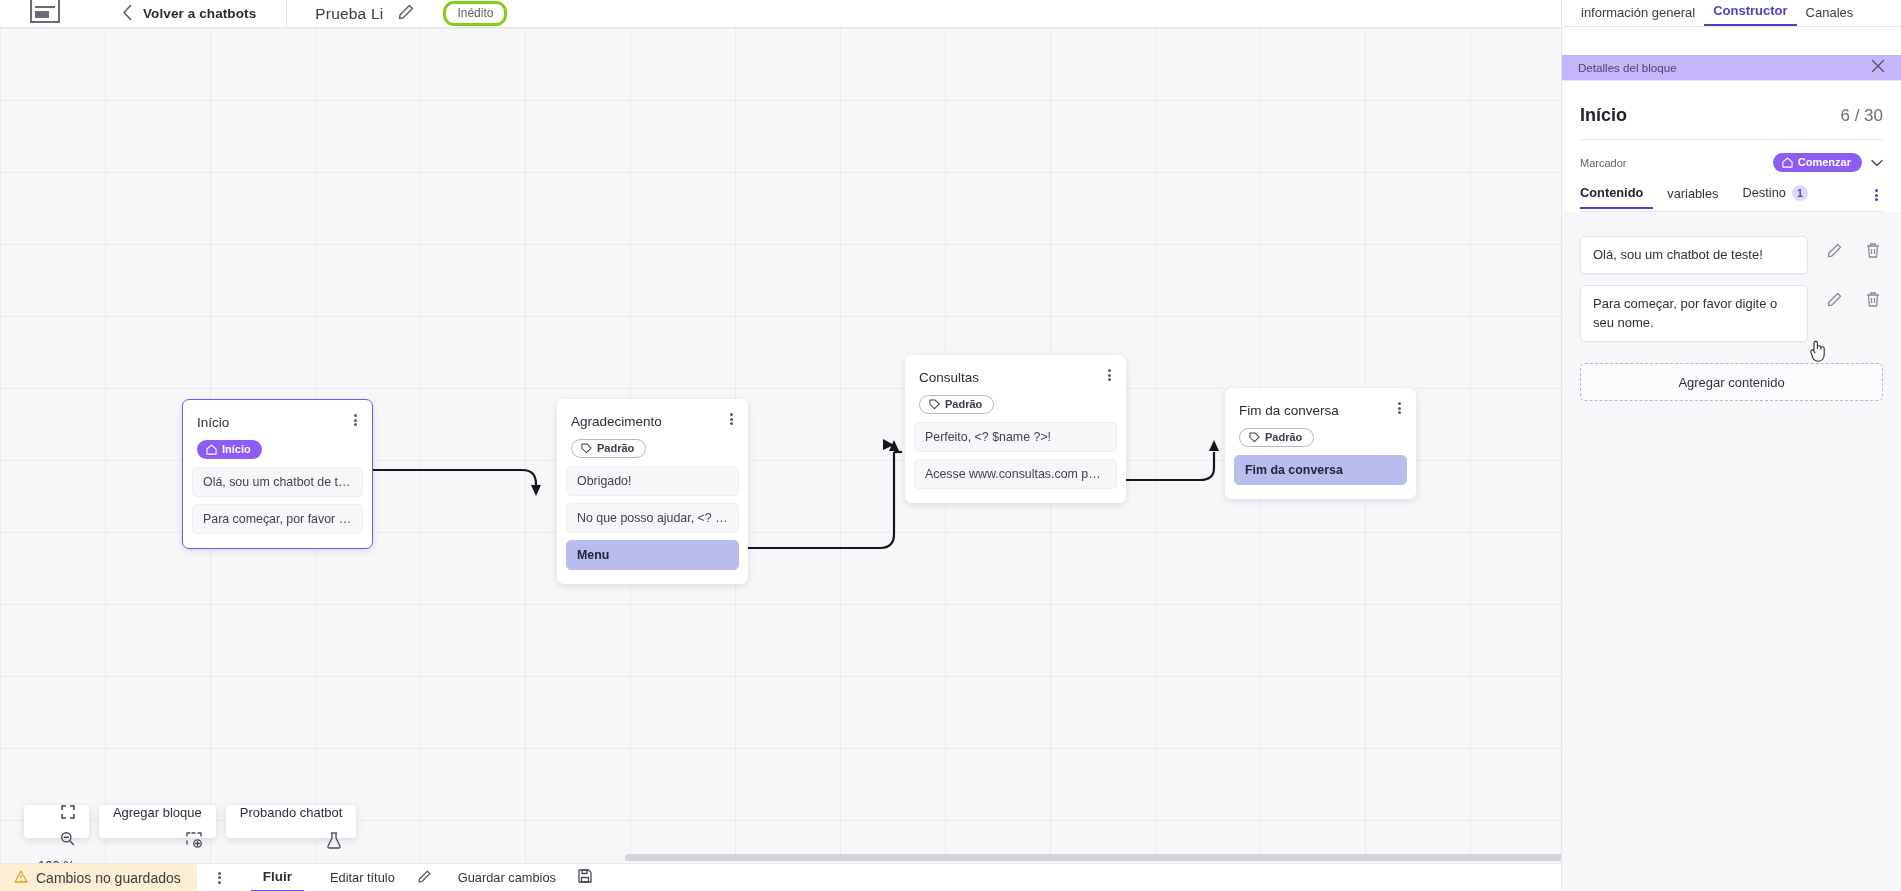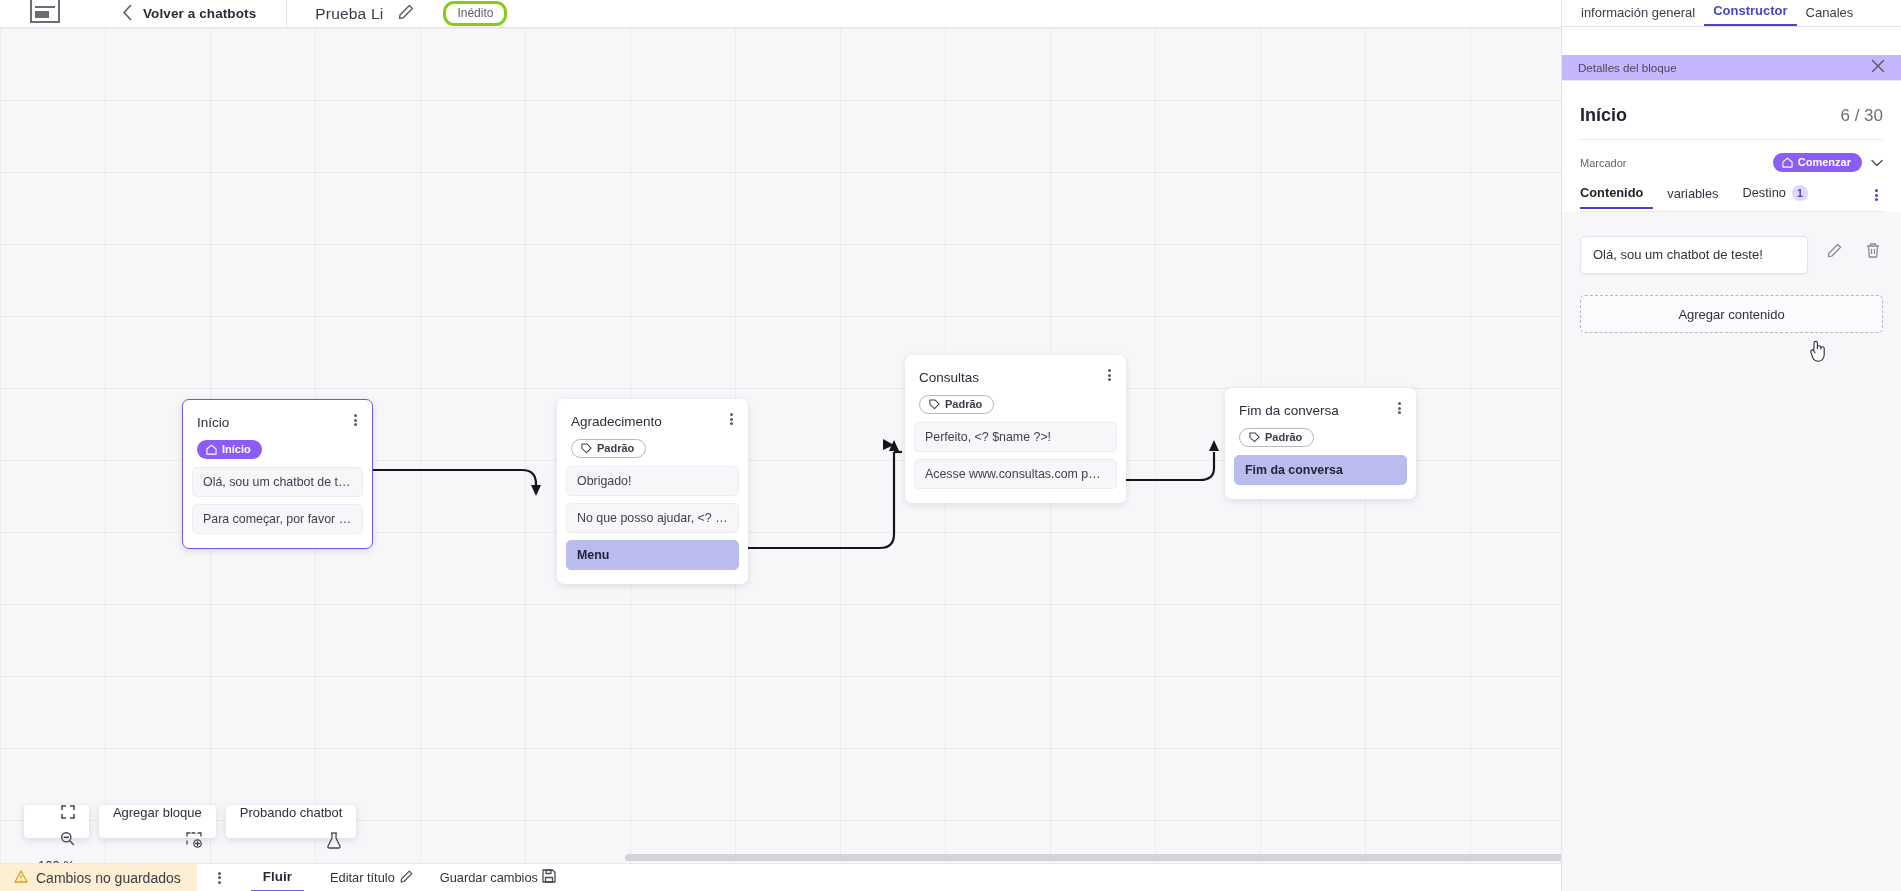--- a/index.html
+++ b/index.html
@@ -127,21 +127,21 @@
   .warn-tri { color:#e0a516; font-size: 13px; }
   .sb-kebab { margin-left: 16px; width:14px; height:16px;
     display:flex; flex-direction:column; align-items:center; justify-content:space-between; padding:2px 0;}
   .sb-kebab i { width:3px;height:3px;border-radius:50%;background:#5a5a6a;display:block; }
   .sb-tab {
     margin-left: 24px; font-size: 13.5px; font-weight:bold; color:#2b2b38;
     height:28px; display:flex; align-items:center; padding: 0 12px;
     border-bottom: 2.5px solid #6b5ce7;
   }
   .sb-btn {
-    margin-left: 26px; font-size: 12.8px; color:#33333f; display:flex; align-items:center; gap:4px;text-align:center;
+    margin-left: 26px; font-size: 12.8px; color:#33333f; display:flex; align-items:center; gap:22px;text-align:center;
   }
 
   
   .rightpanel {
     position:absolute; right:0; top:0; width:340px; height:891px; background:#ffffff;
     border-left: 1px solid #e4e4ec;
   }
   .rp-tabs {
     height: 27px; display:flex; align-items:flex-end; gap:0; padding-left: 10px;
     border-bottom: 1px solid #e0e0e9; background:#fff;
@@ -476,20 +476,35 @@
               </svg>
           </span>
           <span class="rp-act">
             <svg width="16" height="17" viewBox="0 0 16 17" fill="none" stroke="#8b8b97" stroke-width="1.3" stroke-linejoin="round">
                 <path d="M2 4h12M5.5 4V2h5v2M3.5 4l.8 11h7.4l.8-11M6.5 7v5M9.5 7v5"></path>
               </svg>
           </span>
         </div>
       </div>
 
+      <div class="rp-msgrow">
+        <div class="rp-msgbox">Para começar, por favor digite o seu nome.</div>
+        <div class="rp-actions">
+          <span class="rp-act">
+            <svg width="17" height="17" viewBox="0 0 18 18" fill="none">
+                <path d="M12.4 2.6 15.4 5.6 6 15 2.6 15.4 3 12z" stroke="#8b8b97" stroke-width="1.4" stroke-linejoin="round"></path>
+              </svg>
+          </span>
+          <span class="rp-act">
+            <svg width="16" height="17" viewBox="0 0 16 17" fill="none" stroke="#8b8b97" stroke-width="1.3" stroke-linejoin="round">
+                <path d="M2 4h12M5.5 4V2h5v2M3.5 4l.8 11h7.4l.8-11M6.5 7v5M9.5 7v5"></path>
+              </svg>
+          </span>
+        </div>
+      </div>
 
       <div class="rp-add">Agregar contenido</div>
 
       <span class="cursor-ptr">
         <svg width="20" height="26" viewBox="0 0 20 26" fill="none" stroke="#2b2b33" stroke-width="1.1" stroke-linejoin="round">
           <path d="M5 12V5.2c0-1 .8-1.8 1.7-1.8s1.7.8 1.7 1.8V11M8.4 11V9.4c0-.9.8-1.6 1.7-1.6s1.7.7 1.7 1.6V11.6M11.8 11.6v-1.2c0-.9.8-1.6 1.7-1.6s1.7.7 1.7 1.6v6.2c0 3.6-2.2 6.6-5.6 6.6-3.1 0-4.7-1.3-5.8-3.5L2 14.4c-.5-.9-.2-1.9.7-2.3.8-.4 1.8 0 2.2.8l1.2 2.3" fill="#fff"></path>
         </svg>
       </span>
     </div>
   </div>

